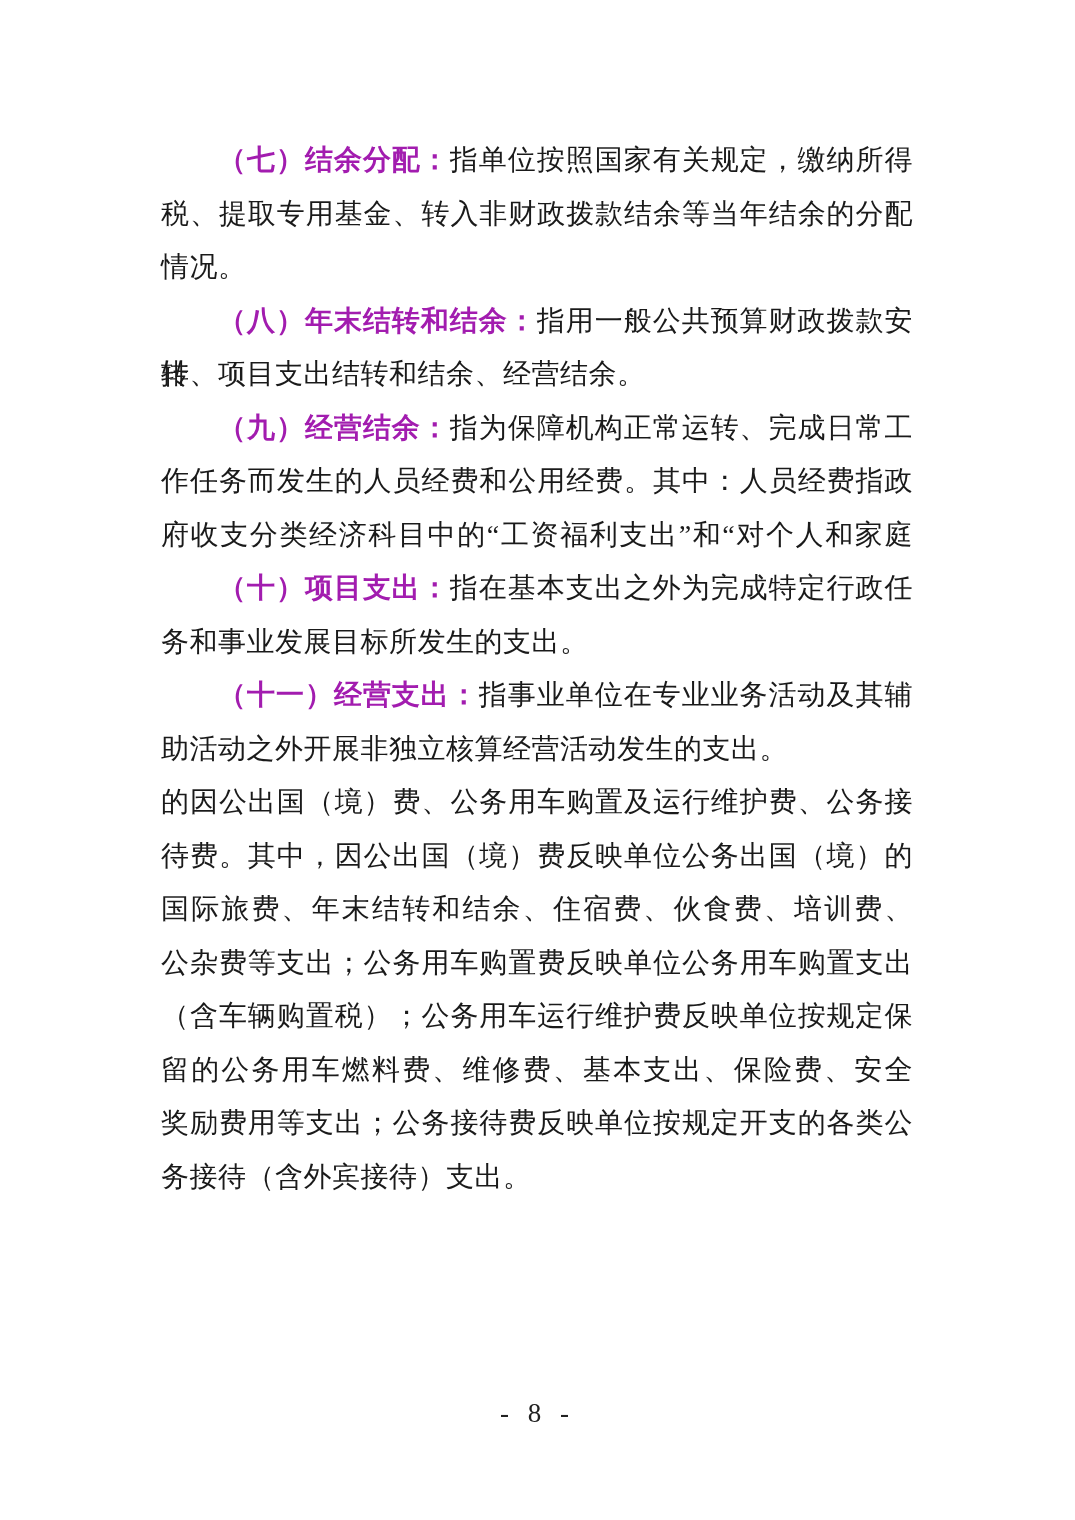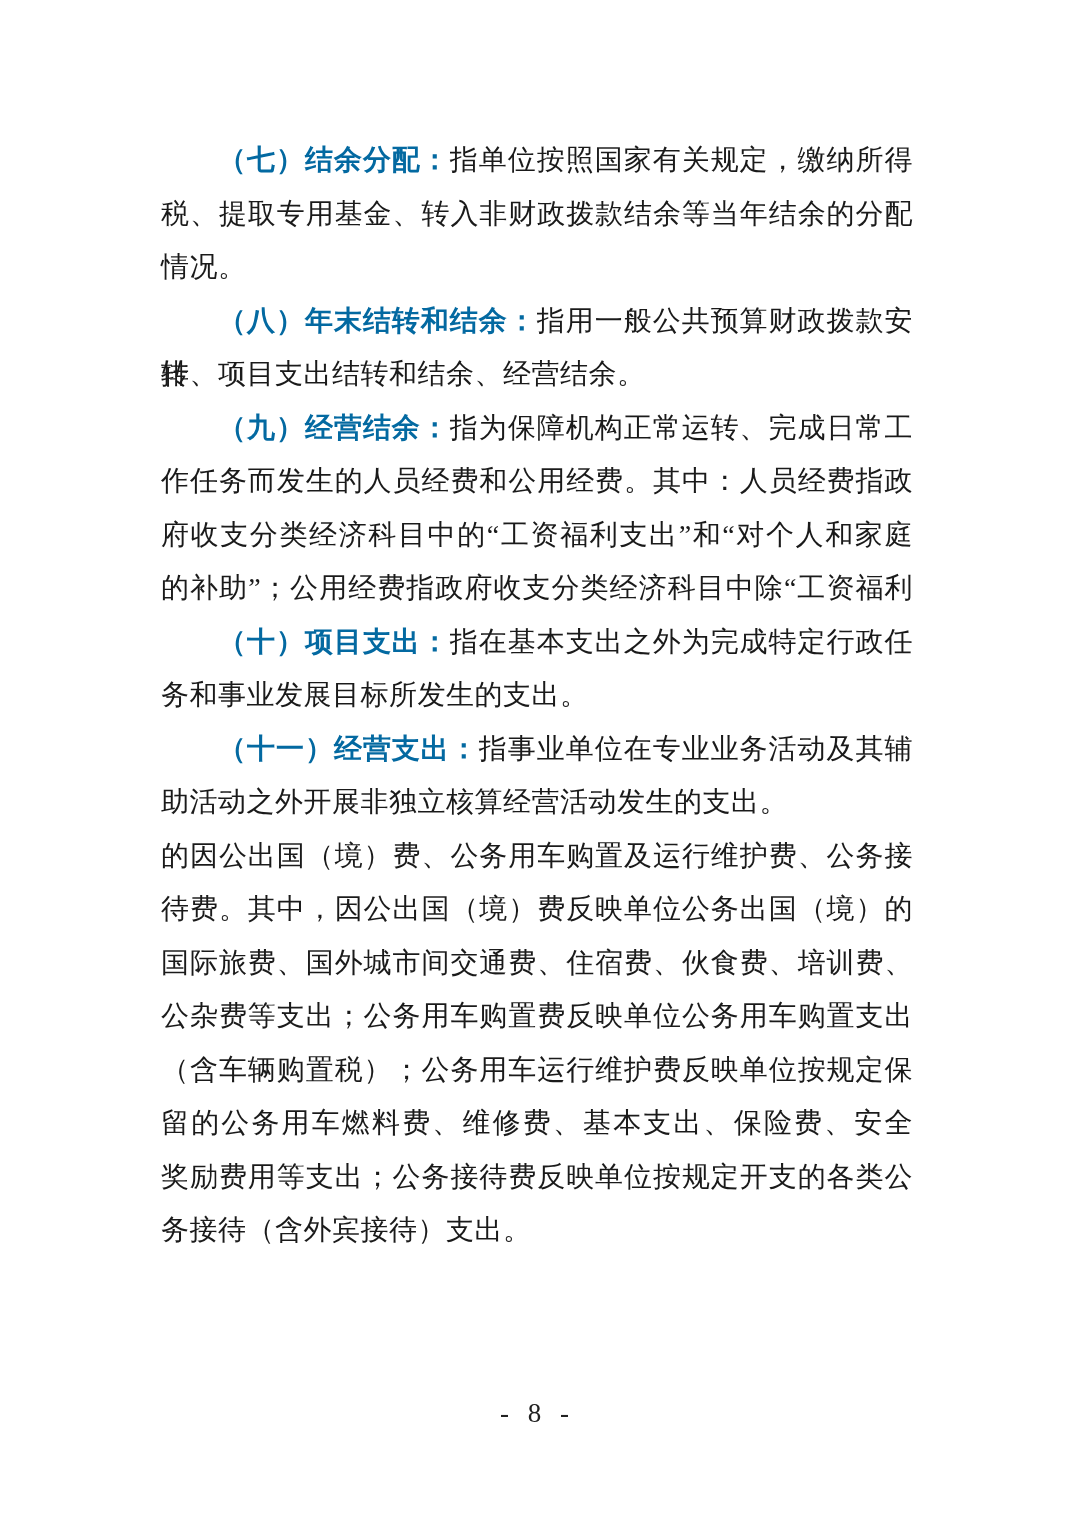--- a/index.html
+++ b/index.html
@@ -45,21 +45,21 @@
   }
   .line.para-first {
     text-indent: 57px;
   }
   .line.para-last {
     text-align-last: left;
   }
   .seg { }
   .seg-bold {
     font-weight: bold;
-    color: #0369a1;
+    color: #a21caf;
   }
   .page-footer {
     position: absolute;
     left: 0;
     top: 1398px;
     width: 1075px;
     text-align: center;
   }
   .page-number {
     font-size: 27px;
@@ -78,34 +78,33 @@
         <div class="line para-last"><span class="seg">情况。</span></div>
       </div>
       <div class="paragraph">
         <div class="line para-first"><span class="seg seg-bold">（八）年末结转和结余：</span><span class="seg">指用一般公共预算财政拨款安排</span></div>
         <div class="line para-last"><span class="seg">转、项目支出结转和结余、经营结余。</span></div>
       </div>
       <div class="paragraph">
         <div class="line para-first"><span class="seg seg-bold">（九）经营结余：</span><span class="seg">指为保障机构正常运转、完成日常工</span></div>
         <div class="line"><span class="seg">作任务而发生的人员经费和公用经费。其中：人员经费指政</span></div>
         <div class="line"><span class="seg">府收支分类经济科目中的“工资福利支出”和“对个人和家庭</span></div>
-        <div class="line"><span class="seg">的补助”；公用经费指政府收支分类经济科目中除“工资福利</span></div>
       </div>
       <div class="paragraph">
         <div class="line para-first"><span class="seg seg-bold">（十）项目支出：</span><span class="seg">指在基本支出之外为完成特定行政任</span></div>
         <div class="line para-last"><span class="seg">务和事业发展目标所发生的支出。</span></div>
       </div>
       <div class="paragraph">
         <div class="line para-first"><span class="seg seg-bold">（十一）经营支出：</span><span class="seg">指事业单位在专业业务活动及其辅</span></div>
         <div class="line para-last"><span class="seg">助活动之外开展非独立核算经营活动发生的支出。</span></div>
       </div>
       <div class="paragraph">
         <div class="line"><span class="seg">的因公出国（境）费、公务用车购置及运行维护费、公务接</span></div>
         <div class="line"><span class="seg">待费。其中，因公出国（境）费反映单位公务出国（境）的</span></div>
-        <div class="line"><span class="seg">国际旅费、国外城市间交通费、住宿费、伙食费、培训费、</span></div>
+        <div class="line"><span class="seg">国际旅费、年末结转和结余、住宿费、伙食费、培训费、</span></div>
         <div class="line"><span class="seg">公杂费等支出；公务用车购置费反映单位公务用车购置支出</span></div>
         <div class="line"><span class="seg">（含车辆购置税）；公务用车运行维护费反映单位按规定保</span></div>
         <div class="line"><span class="seg">留的公务用车燃料费、维修费、基本支出、保险费、安全</span></div>
         <div class="line"><span class="seg">奖励费用等支出；公务接待费反映单位按规定开支的各类公</span></div>
         <div class="line para-last"><span class="seg">务接待（含外宾接待）支出。</span></div>
       </div>
     </div>
   <div class="page-footer">
     <span class="page-number">- 8 -</span>
   </div>

